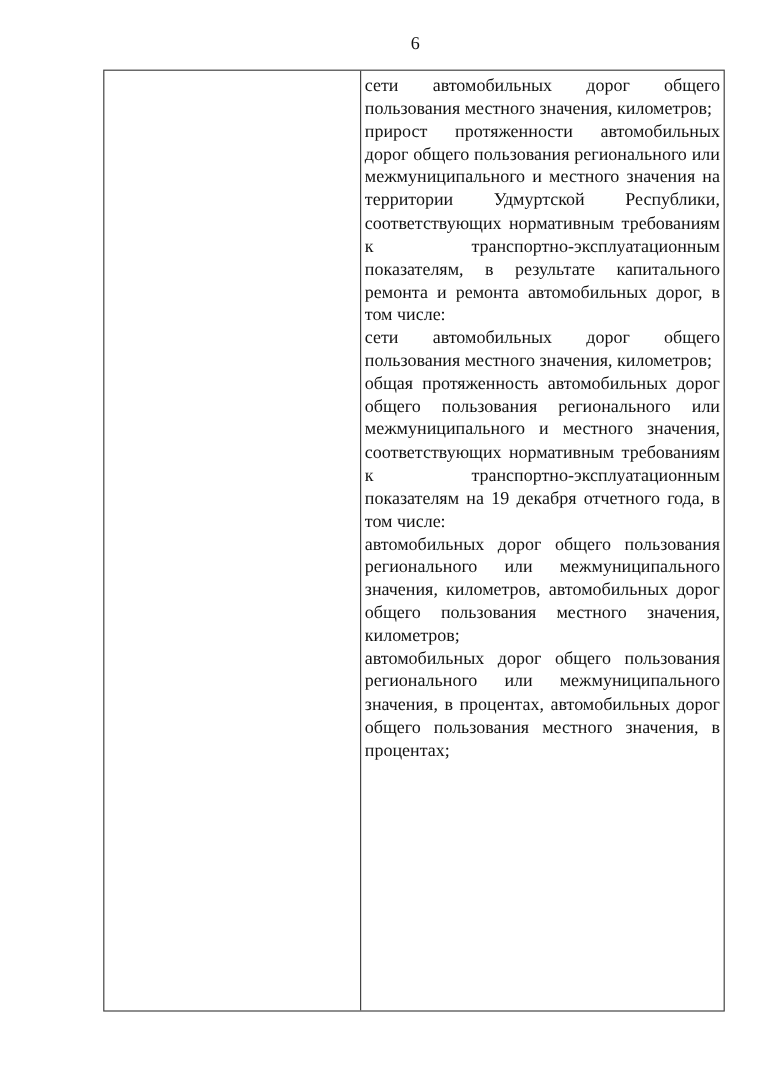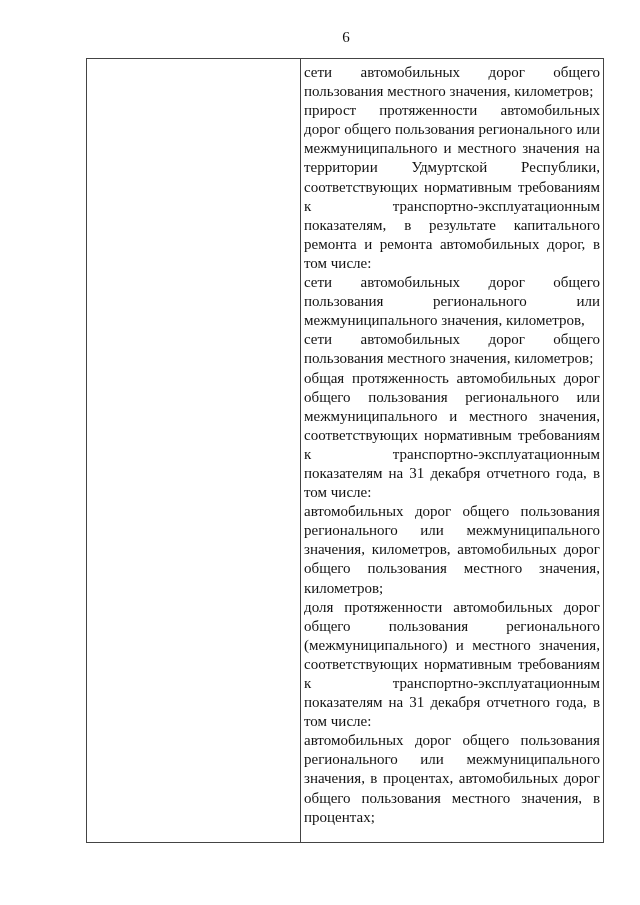--- a/index.html
+++ b/index.html
@@ -59,20 +59,18 @@
 </head>
 <body>
 
 <div class="page-number">6</div>
 
 <div class="doc-table">
   <div class="cell-left"></div>
   <div class="cell-right">
     <p class="para">сети автомобильных дорог общего пользования местного значения, километров;</p>
     <p class="para">прирост протяженности автомобильных дорог общего пользования регионального или межмуниципального и местного значения на территории Удмуртской Республики, соответствующих нормативным требованиям к транспортно-эксплуатационным показателям, в результате капитального ремонта и ремонта автомобильных дорог, в том числе:</p>
-    <p class="para">сети автомобильных дорог общего пользования регионального или межмуниципального значения, километров,</p>
     <p class="para">сети автомобильных дорог общего пользования местного значения, километров;</p>
-    <p class="para">общая протяженность автомобильных дорог общего пользования регионального или межмуниципального и местного значения, соответствующих нормативным требованиям к транспортно-эксплуатационным показателям на 31 декабря отчетного года, в том числе:</p>
+    <p class="para">общая протяженность автомобильных дорог общего пользования регионального или межмуниципального и местного значения, соответствующих нормативным требованиям к транспортно-эксплуатационным показателям на 19 декабря отчетного года, в том числе:</p>
     <p class="para">автомобильных дорог общего пользования регионального или межмуниципального значения, километров, автомобильных дорог общего пользования местного значения, километров;</p>
-    <p class="para">доля протяженности автомобильных дорог общего пользования регионального (межмуниципального) и местного значения, соответствующих нормативным требованиям к транспортно-эксплуатационным показателям на 31 декабря отчетного года, в том числе:</p>
     <p class="para">автомобильных дорог общего пользования регионального или межмуниципального значения, в процентах, автомобильных дорог общего пользования местного значения, в процентах;</p>
   </div>
 </div>
 
 </body></html>

